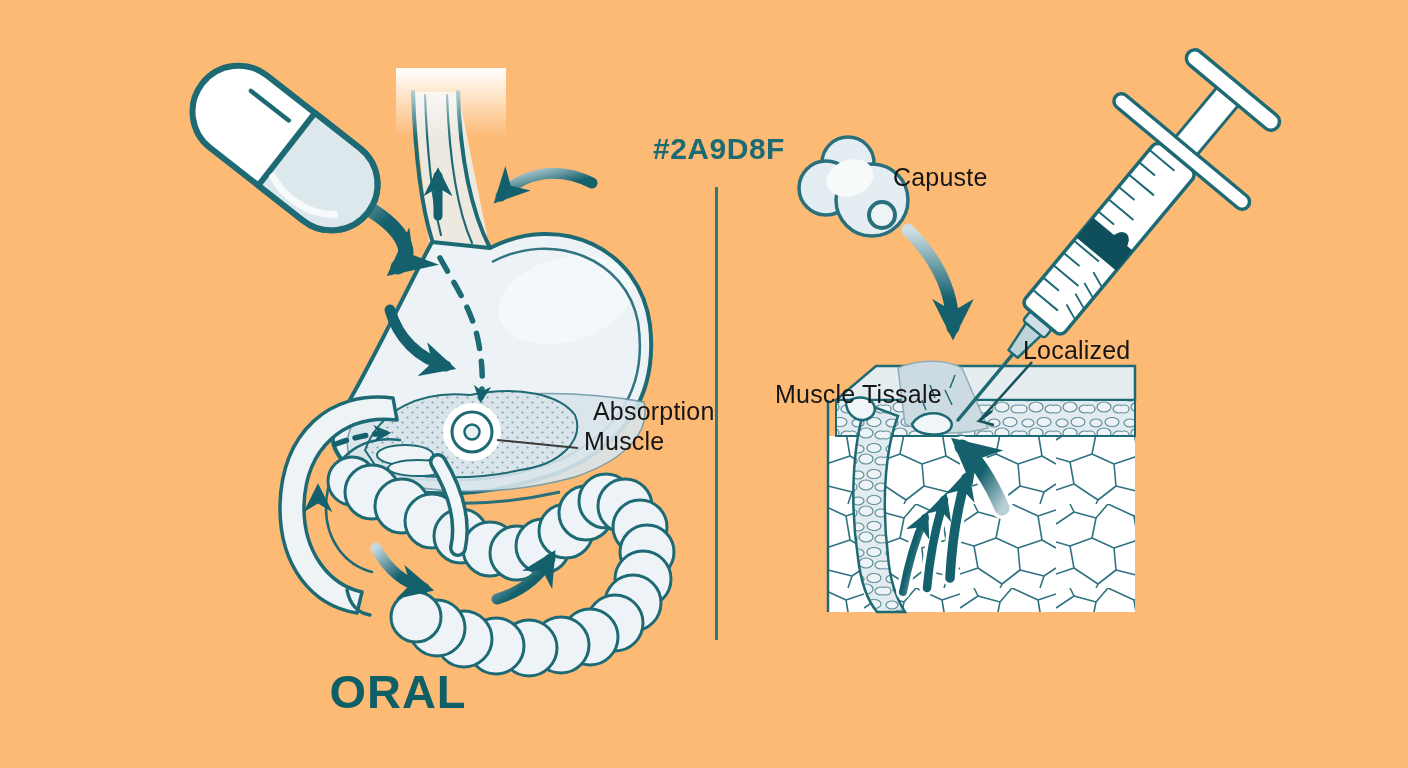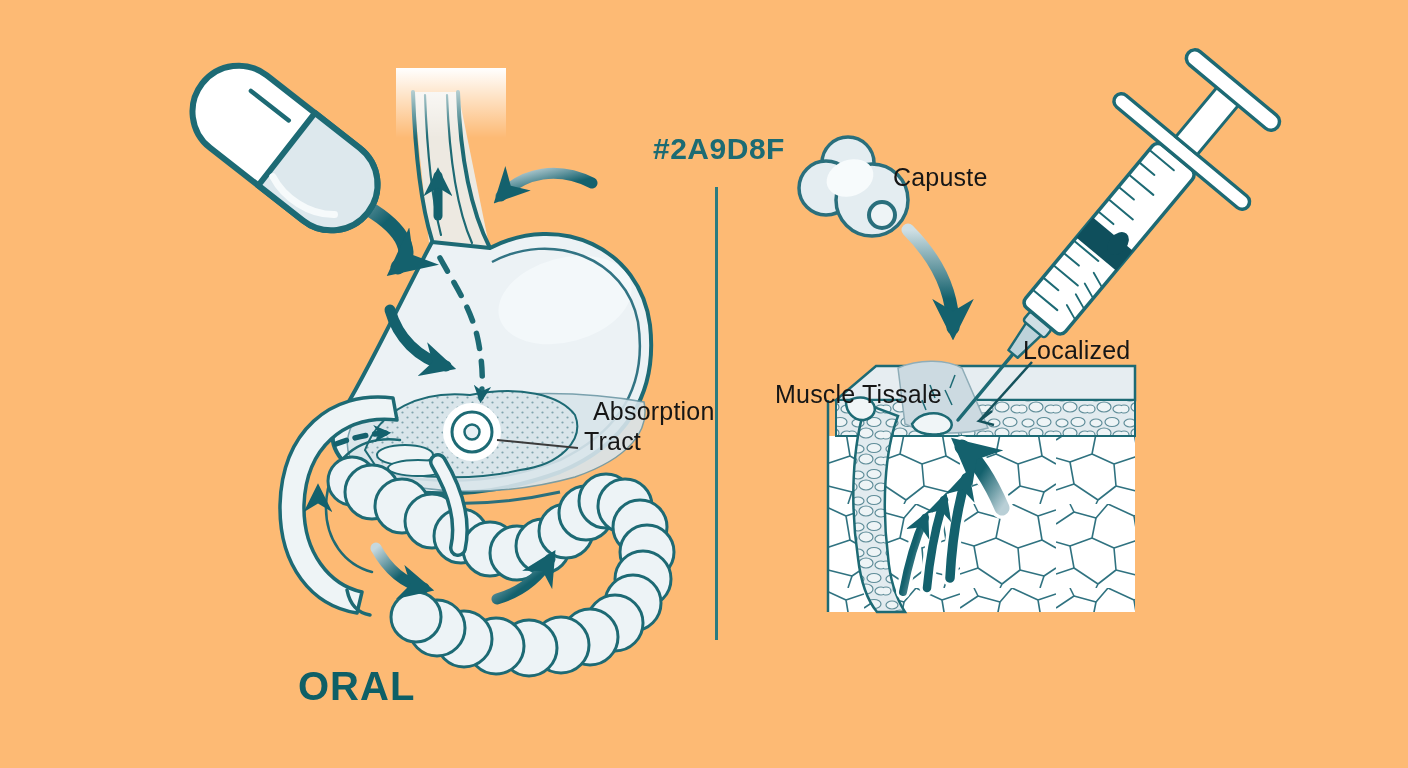--- a/index.html
+++ b/index.html
@@ -10,22 +10,22 @@
   .stage svg{position:absolute;left:0;top:0;}
   .lbl{
     position:absolute;color:#161616;font-size:25px;line-height:30px;letter-spacing:.2px;
     white-space:nowrap;
   }
   .hex{
     position:absolute;left:653px;top:132px;font-size:30px;font-weight:600;color:#1c6b73;
     letter-spacing:.5px;
   }
   .title{
-    position:absolute;top:664px;font-size:40px;font-weight:800;color:#0e5f66;
-    letter-spacing:1px;
+    position:absolute;top:664px;font-size:47px;font-weight:800;color:#0e5f66;
+    letter-spacing:1px;text-align:center;
   }
   .title.oral{left:298px;width:200px;}
   .title.inject{left:865px;width:290px;}
   .absorption{left:584px;top:396px;}
   .capuste{left:893px;top:162px;}
   .muscle{left:775px;top:379px;}
   .localized{left:1023px;top:335px;}
 </style>
 </head>
 <body>
@@ -267,21 +267,21 @@
   <g stroke="#15525c" fill="none" stroke-width="2.5">
     <line x1="1032" y1="362" x2="980" y2="420"></line>
     <path d="M992,411 L979,421 L994,425"></path>
   </g>
 </svg>
 
 <div class="hex">#2A9D8F</div>
 
 <div class="lbl absorption">
   <div style="padding-left:9px;">Absorption</div>
-  <div>Tract</div>
+  <div>Muscle</div>
 </div>
 
 <div class="lbl capuste">Capuste</div>
 <div class="lbl muscle">Muscle Tissale</div>
 <div class="lbl localized">Localized</div>
 
 <div class="title oral">ORAL</div>
 
 </div>
 

